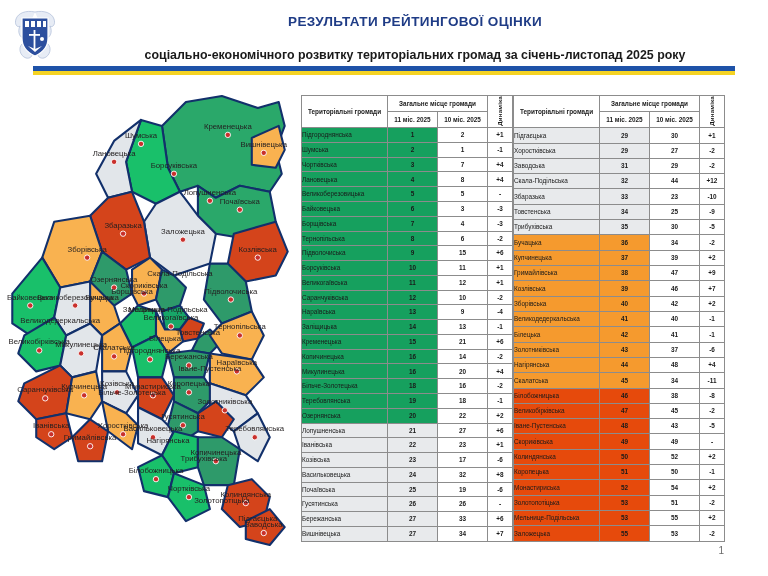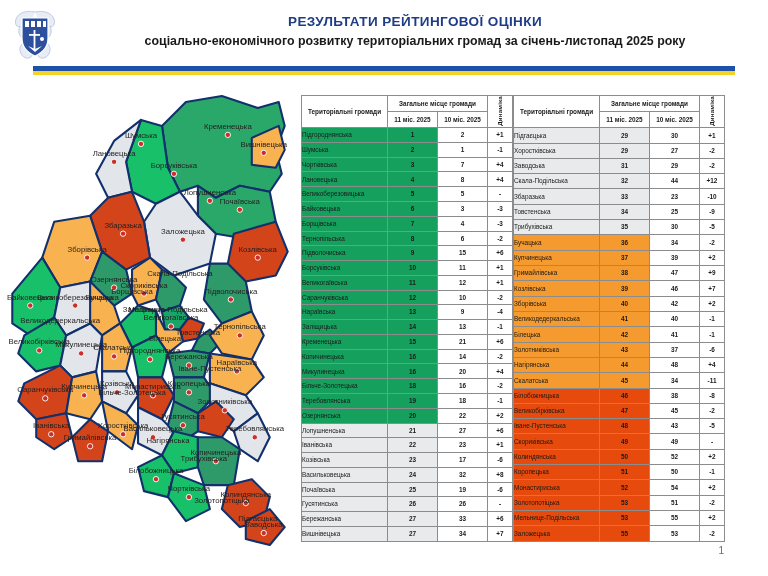--- a/index.html
+++ b/index.html
@@ -35,21 +35,21 @@
     text-align: center;
   }
   .title-main {
     font-size: 13.5px;
     font-weight: bold;
     color: #1f3c86;
     letter-spacing: 0.4px;
     white-space: nowrap;
   }
   .title-sub {
-    margin-top: 5px;
+    margin-top: 19px;
     font-size: 12.4px;
     font-weight: bold;
     color: #1a1a1a;
     white-space: nowrap;
   }
   .flag-bar {
     position: absolute;
     left: 33px; top: 66px;
     width: 702px; height: 9px;
   }

